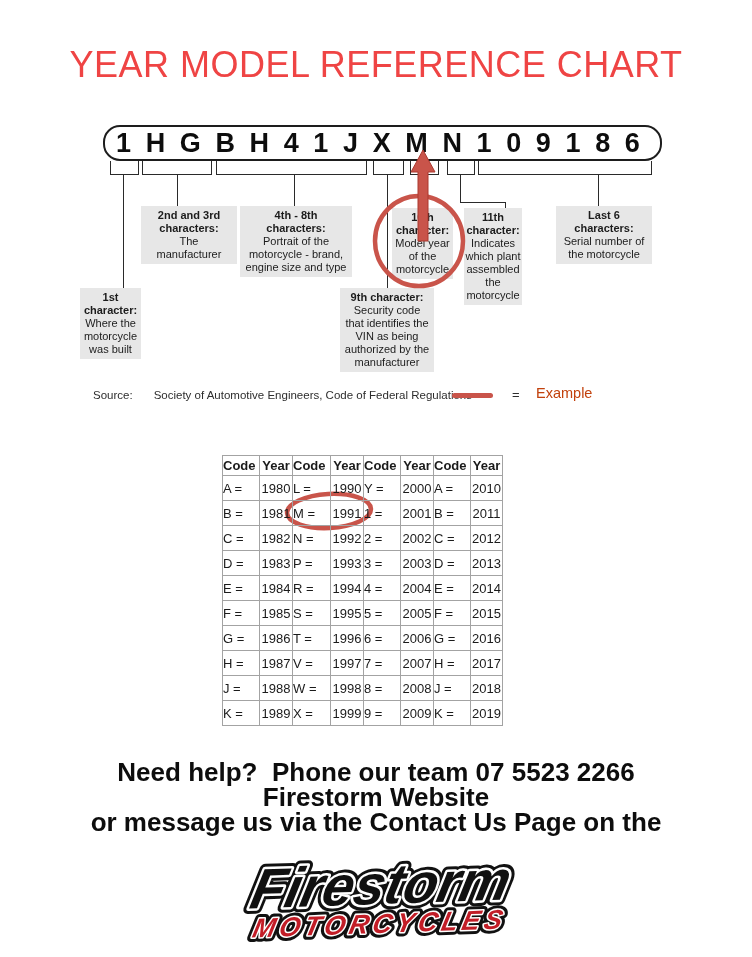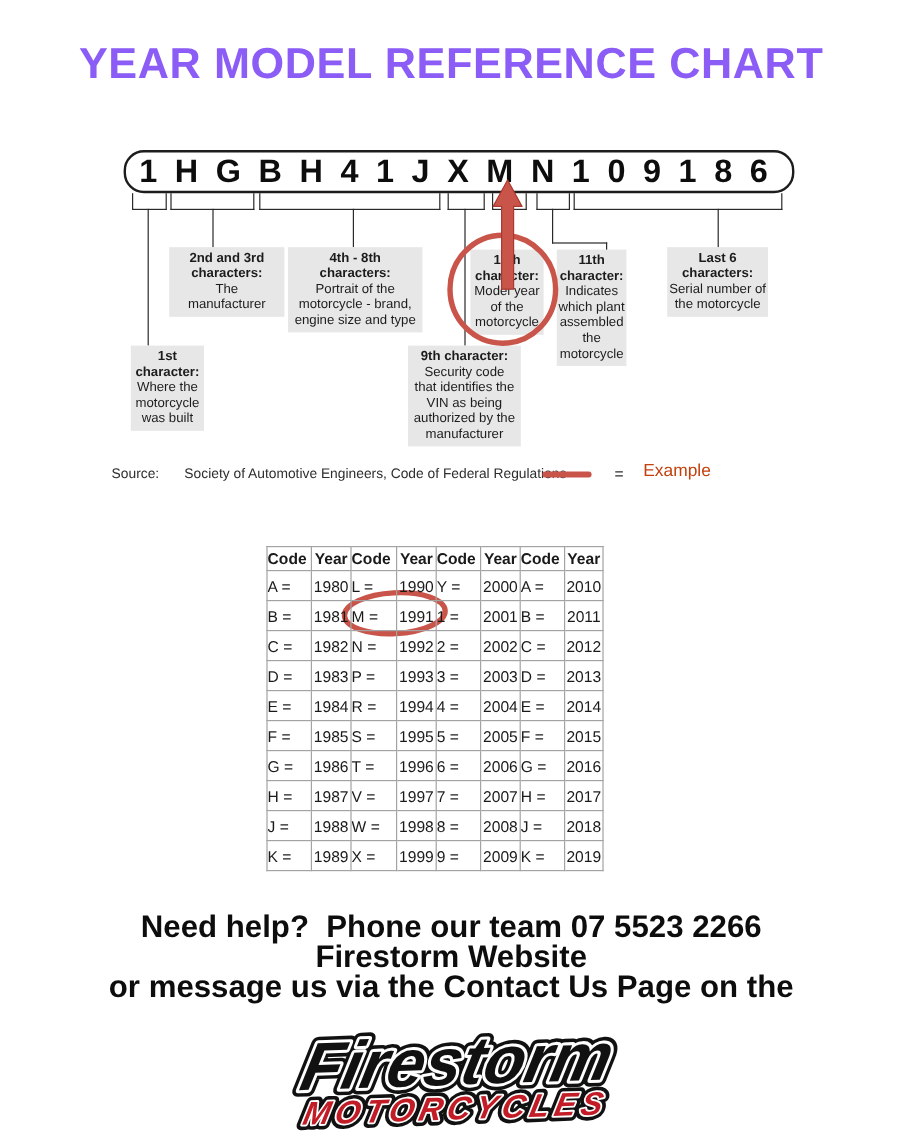--- a/index.html
+++ b/index.html
@@ -1,20 +1,20 @@
 <!DOCTYPE html>
 <html><head>
 <meta charset="utf-8">
 <style>
   html,body{margin:0;padding:0;background:#fff;}
   .page{position:relative;width:752px;height:957px;background:#ffffff;
         font-family:"Liberation Sans",sans-serif;color:#111;overflow:hidden;}
 
-  .title{position:absolute;left:0;top:32px;width:100%;text-align:center;
-         font-size:36px;font-weight:bold;letter-spacing:.5px;color:#8b5cf6;}
+  .title{position:absolute;left:0;top:44px;width:100%;text-align:center;
+         font-size:36px;font-weight:normal;letter-spacing:.5px;color:#ef4444;}
 
   
   .vinbox{position:absolute;left:103px;top:125px;width:559px;height:36px;
           border:2px solid #1d1d1d;border-radius:17px;box-sizing:border-box;
           display:flex;align-items:center;justify-content:space-between;
           padding:0 20px 0 11px;background:#fff;}
   .vinchar{font-size:27px;font-weight:bold;line-height:1;color:#0d0d0d;}
 
   
   .bracket{position:absolute;top:161px;height:13px;
@@ -30,27 +30,27 @@
   .l3{left:294px;top:174px;height:32px;} .l4{left:387px;top:174px;height:114px;}
   .l5{left:423px;top:174px;height:34px;}
   .l6a{left:460px;top:174px;height:29px;} .l6b{left:460px;top:202px;width:46px;}
   .l6c{left:505px;top:202px;height:7px;} .l7{left:598px;top:174px;height:32px;}
 
   
   .callout{position:absolute;background:#e7e7e7;font-size:11px;line-height:13px;
            text-align:center;padding:3px 1px;box-sizing:border-box;color:#1c1c1c;}
   .callout span{display:block;white-space:nowrap;}
   .callout .b{font-weight:bold;}
-  .c-first{left:109px;top:288px;width:61px;}
+  .c-first{left:80px;top:288px;width:61px;}
   .c-23{left:141px;top:206px;width:96px;}
   .c-48{left:240px;top:206px;width:112px;}
   .c-9{left:340px;top:288px;width:94px;}
   .c-10{left:392px;top:208px;width:61px;}
   .c-11{left:464px;top:208px;width:58px;}
-  .c-l6{left:556px;top:206px;width:84px;}
+  .c-l6{left:556px;top:206px;width:96px;}
 
   
   .src{position:absolute;left:93px;top:389px;font-size:11.5px;color:#2e2e2e;}
   .src .lbl{margin-right:21px;}
   .legendline{position:absolute;left:452px;top:393px;width:41px;height:5px;
               border-radius:3px;background:#c9544a;}
   .eq{position:absolute;left:512px;top:387px;font-size:13px;color:#2e2e2e;}
   .example{position:absolute;left:536px;top:385px;font-size:14.5px;color:#c2410c;}
 
   

